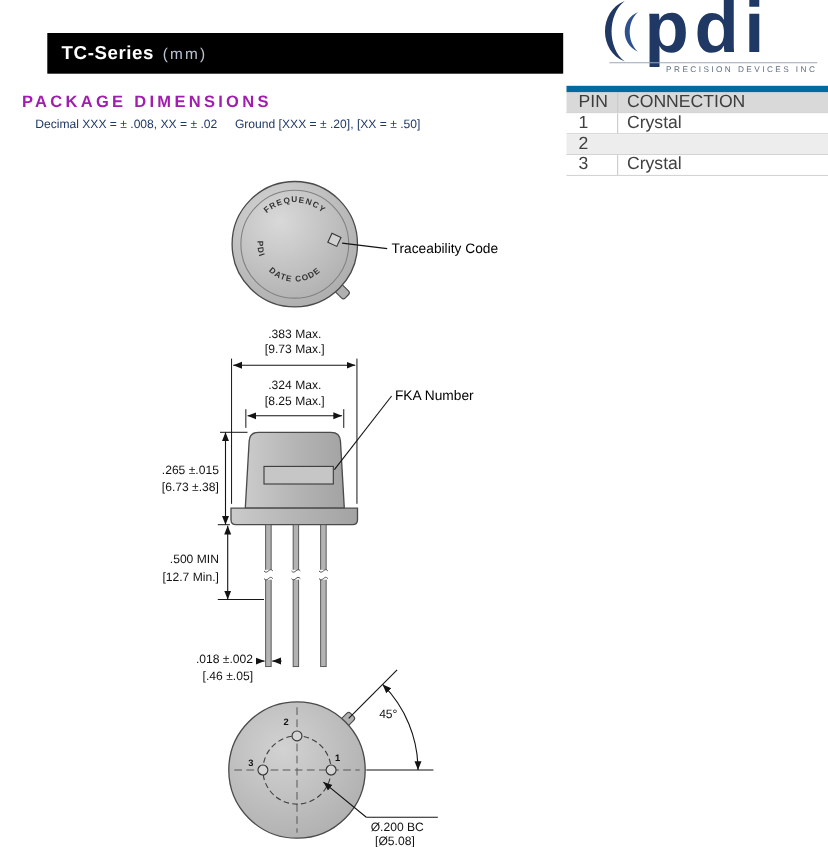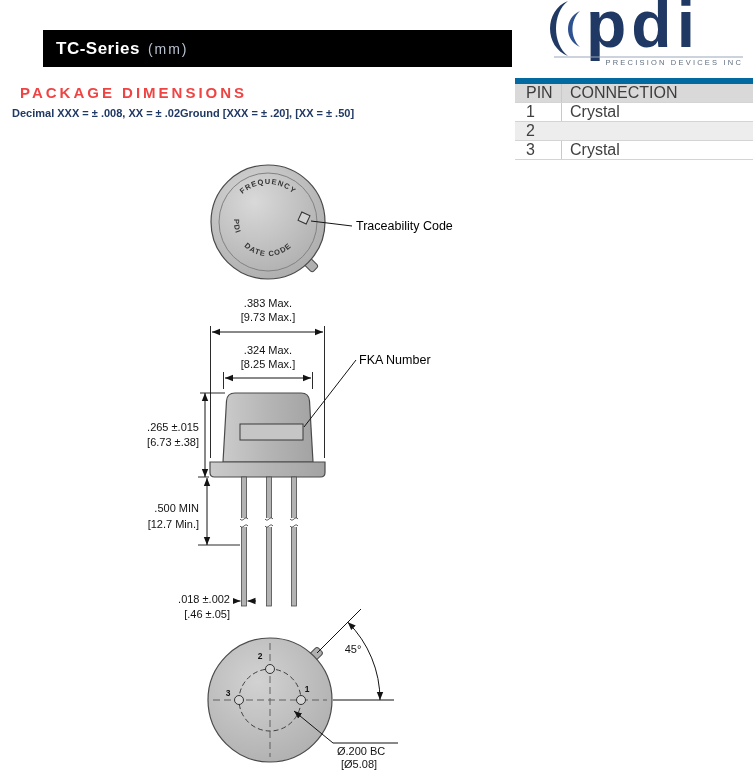--- a/index.html
+++ b/index.html
@@ -13,23 +13,23 @@
   .t-dims   { color:#c9a227; font-weight:bold; font-size:17px; margin-left:14px; letter-spacing:0.5px; }
   .t-units  { color:#b9c2d0; font-size:14px; margin-left:8px; letter-spacing:2px; }
 
   
   .logo { position:absolute; right:8px; top:0; width:215px; height:68px; }
   .logo-word { font-size:66px; font-weight:bold; fill:#1f3864; letter-spacing:5px; }
   .logo-tag  { font-size:7.5px; letter-spacing:2.2px; fill:#5f6e80; }
 
   
   .pkg-title { position:absolute; left:20px; top:84px; font-size:15px; font-weight:bold;
-               letter-spacing:3px; color:#ef4444; }
-  .tolerance { position:absolute; left:12px; top:107px; font-size:11px; font-weight:bold;
-               color:#1f3864; display:flex; }
+               letter-spacing:3px; color:#a21caf; }
+  .tolerance { position:absolute; left:32px; top:107px; font-size:11px; font-weight:normal;
+               color:#1f3864; display:flex; gap:16px; }
 
   
   .pin-table { position:absolute; left:515px; top:78px; width:253px; font-size:16px;
                color:#404040; border-top:6px solid #0369a1; }
   .pt-row { display:flex; height:19px; align-items:stretch; border-bottom:1px solid #d4d4d4; background:#fff; }
   .pt-header { background:#d9d9d9; color:#3d3d3d; }
   .pt-row.alt { background:#ededed; }
   .pt-pin  { width:46px; padding-left:11px; display:flex; align-items:center; }
   .pt-conn { flex:1; padding-left:8px; border-left:1px solid #c9c9c9; display:flex; align-items:center; }
 

